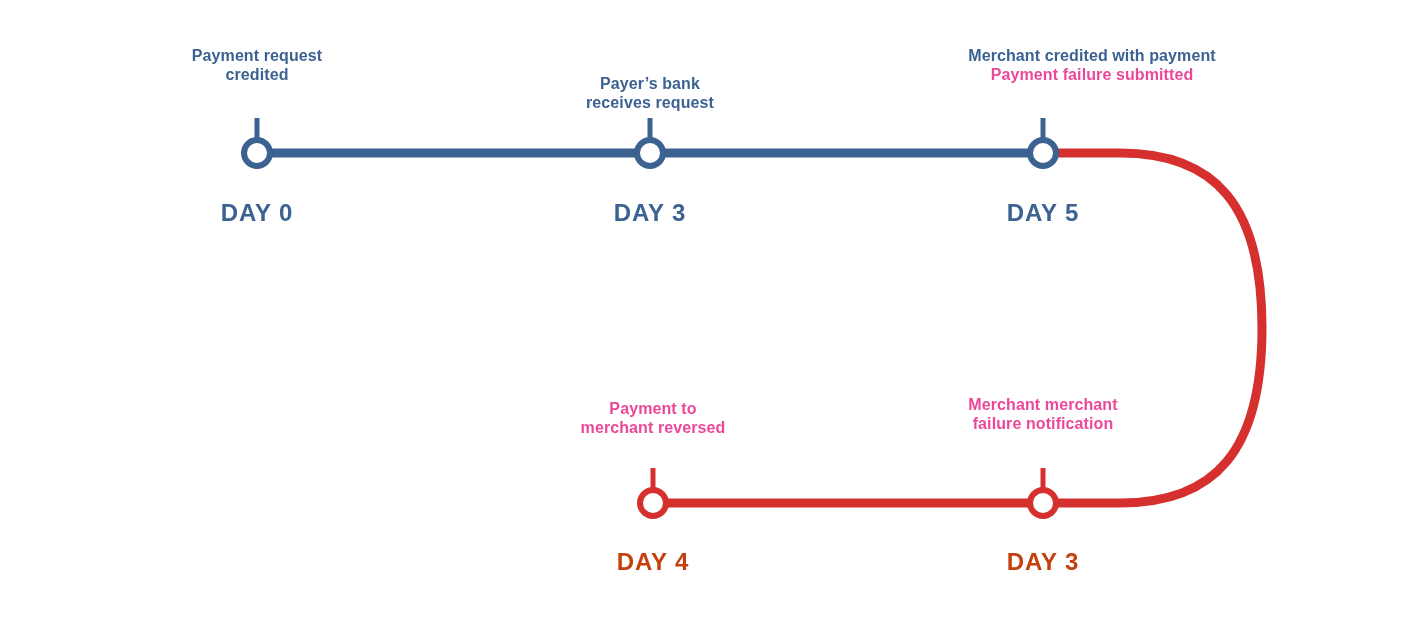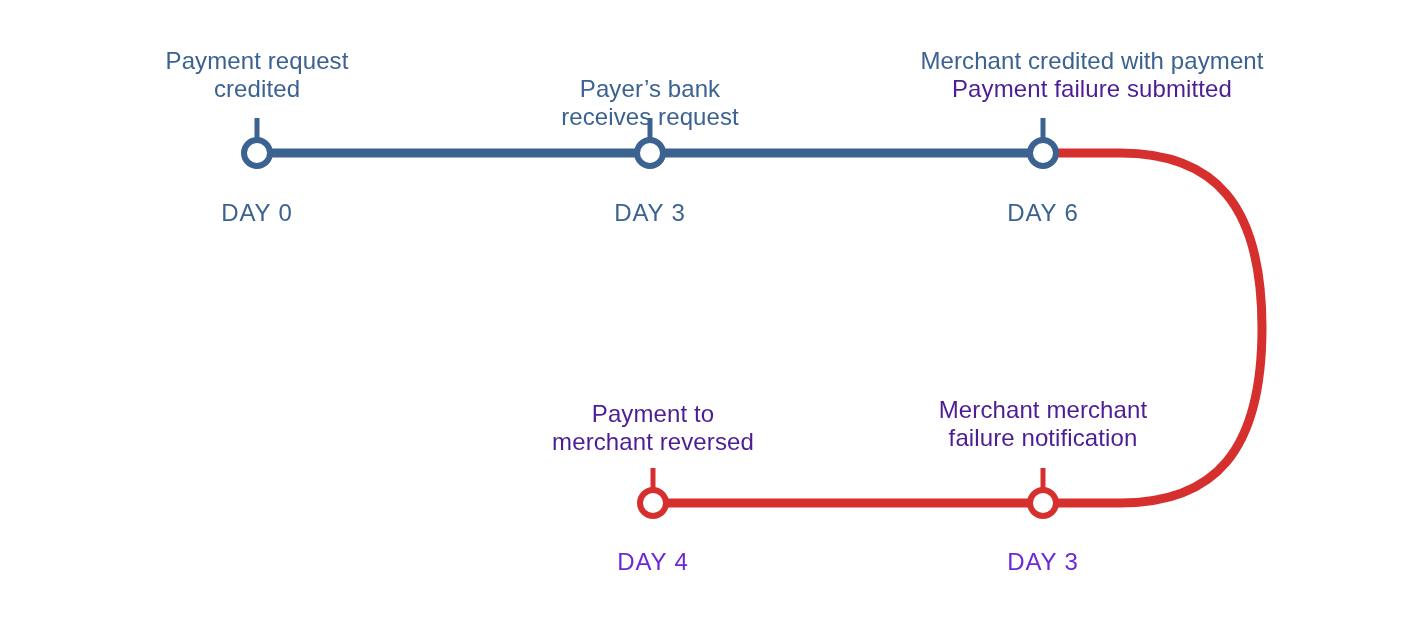--- a/index.html
+++ b/index.html
@@ -26,38 +26,38 @@
     height: 630px;
   }
   .label-block {
     position: absolute;
     text-align: center;
     line-height: 1.18;
     white-space: nowrap;
     transform: translateX(-50%);
   }
   .event-label {
-    font-size: 24px;
-    font-weight: 400;
+    font-size: 16px;
+    font-weight: 700;
     letter-spacing: 0.1px;
   }
   .event-label.blue { color: #3b6291; }
-  .event-label.red  { color: #4c1d95; }
+  .event-label.red  { color: #ec4899; }
 
   .day-label {
     position: absolute;
     text-align: center;
     white-space: nowrap;
     transform: translateX(-50%);
     font-size: 24px;
-    font-weight: 400;
+    font-weight: 700;
     letter-spacing: 0.9px;
   }
   .day-label.blue { color: #3b6291; }
-  .day-label.red  { color: #6d28d9; }
+  .day-label.red  { color: #c2410c; }
 
   .stacked-line { display: block; }
 </style>
 </head>
 <body>
 
 <div id="diagram-root">
 
   <svg id="timeline-svg" viewBox="0 0 1416 630" aria-hidden="true">
 
@@ -87,21 +87,21 @@
   <div class="label-block" style="left:650px; top:47px;margin-top:28px;">
     <span class="event-label blue stacked-line">Payer’s bank</span>
     <span class="event-label blue stacked-line">receives request</span>
   </div>
   <div class="day-label blue" style="left:650px; top:199px;">DAY 3</div>
 
   <div class="label-block" style="left:1092px; top:47px;">
     <span class="event-label blue stacked-line">Merchant credited with payment</span>
     <span class="event-label red stacked-line">Payment failure submitted</span>
   </div>
-  <div class="day-label blue" style="left:1043px; top:199px;">DAY 6</div>
+  <div class="day-label blue" style="left:1043px; top:199px;">DAY 5</div>
 
   <div class="label-block" style="left:1043px; top:396px;">
     <span class="event-label red stacked-line">Merchant merchant</span>
     <span class="event-label red stacked-line">failure notification</span>
   </div>
   <div class="day-label red" style="left:1043px; top:548px;text-align:right;">DAY 3</div>
 
   <div class="label-block" style="left:653px; top:400px;text-align:center;">
     <span class="event-label red stacked-line">Payment to</span>
     <span class="event-label red stacked-line">merchant reversed</span>

